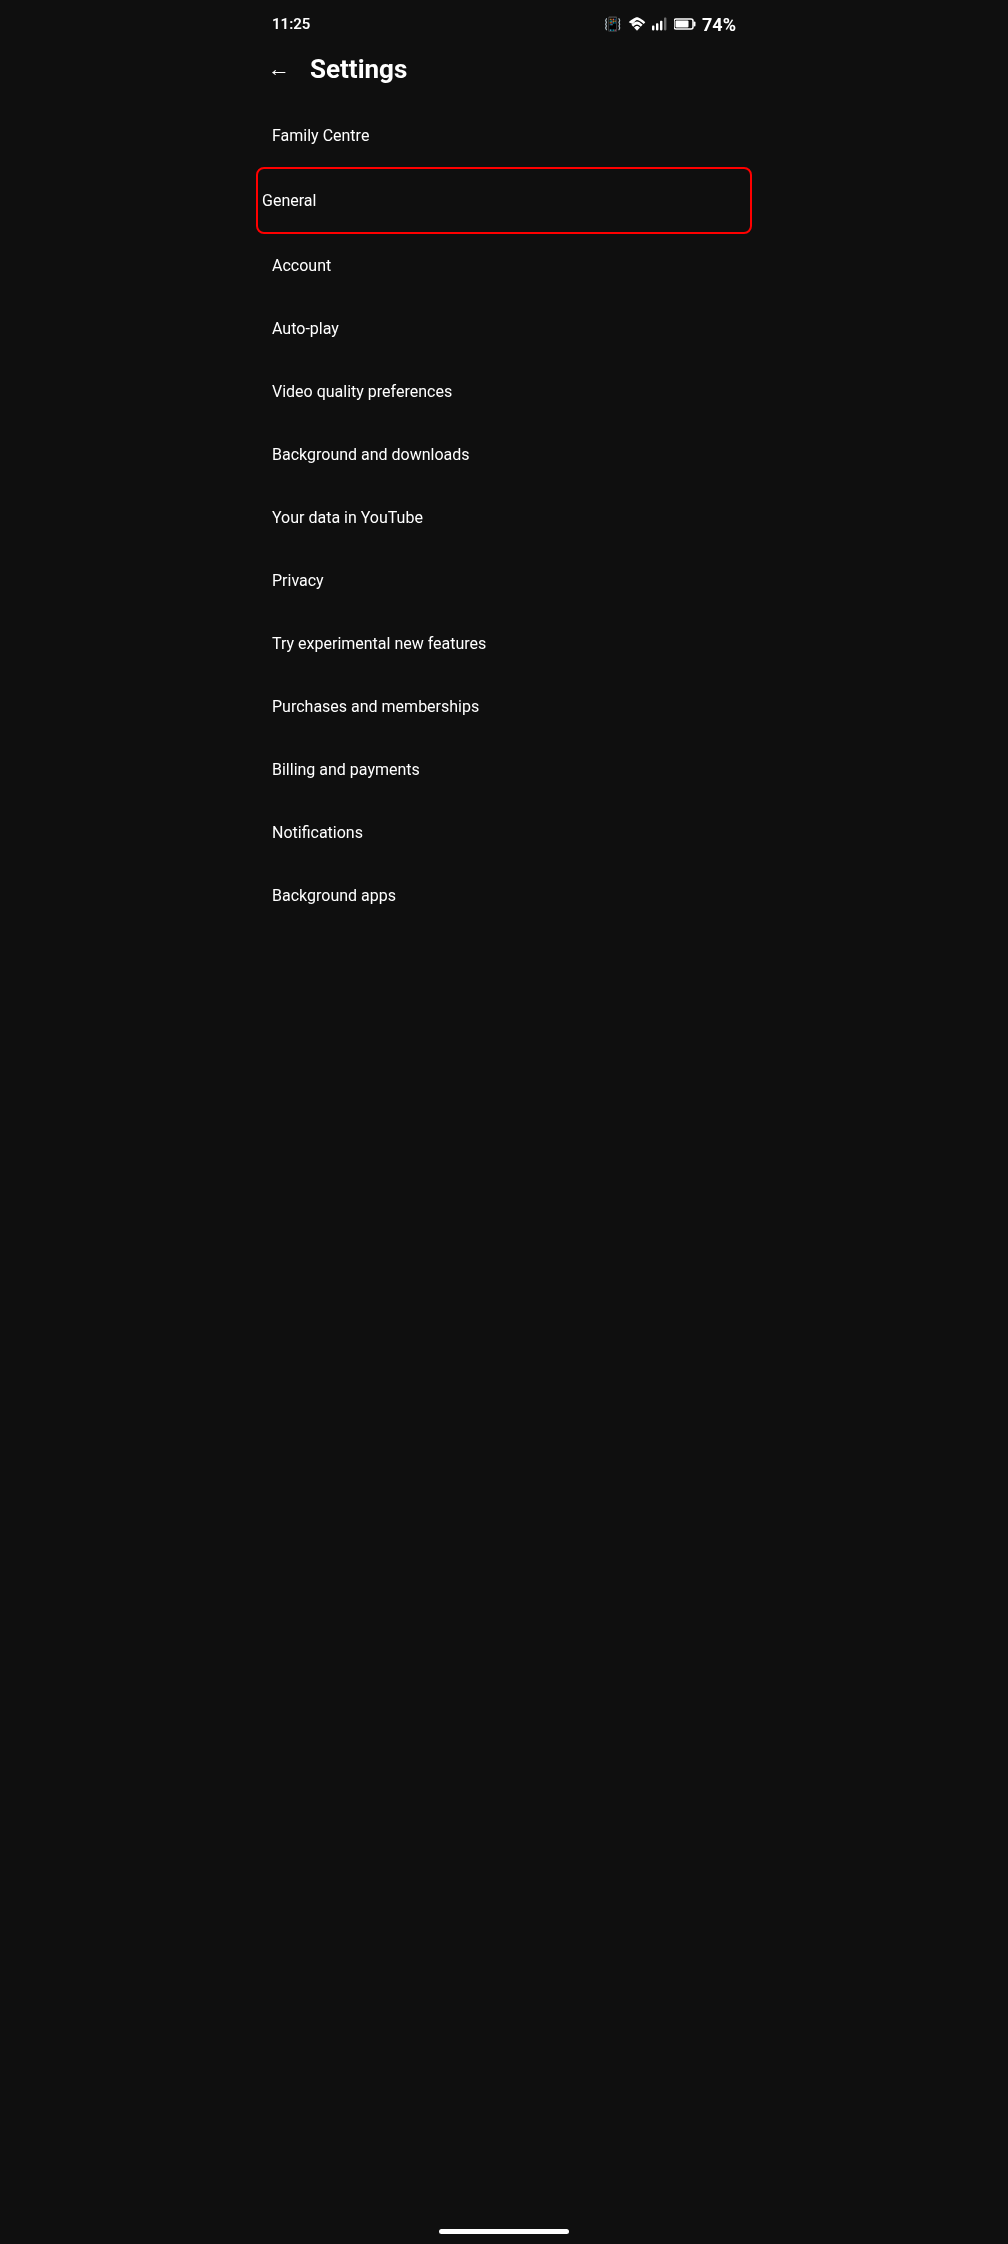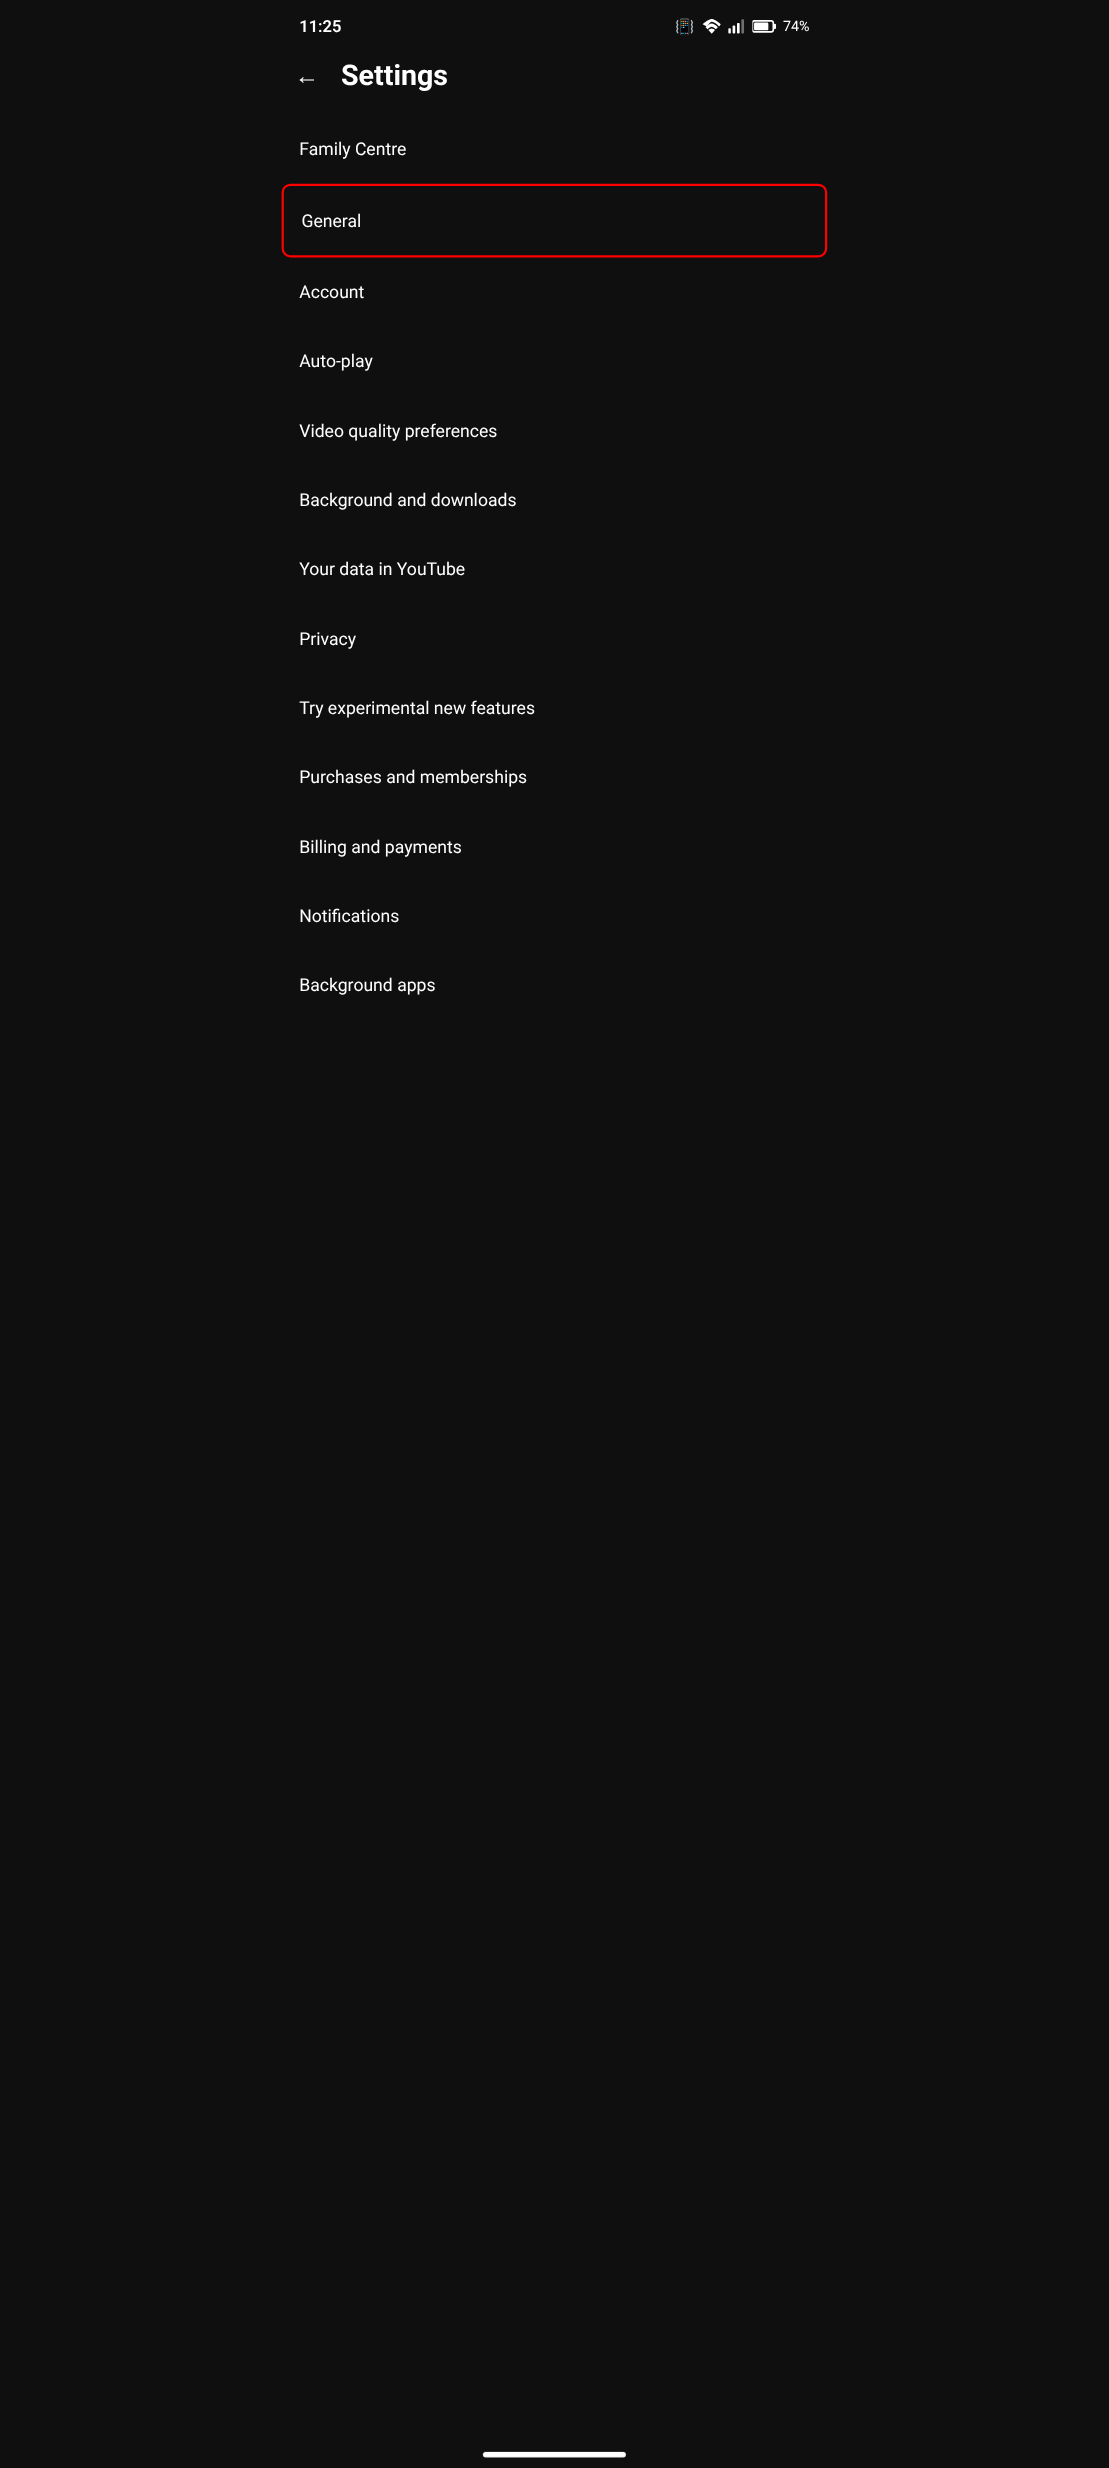--- a/index.html
+++ b/index.html
@@ -78,21 +78,21 @@
       color: #ffffff;
       cursor: pointer;
       position: relative;
       border-radius: 4px;
     }
 
     .menu-item.highlighted {
       border: 2px solid #ff0000;
       border-radius: 8px;
       margin: 0 4px;
-      padding: 22px 16px;
+      padding: 22px 4px;
     }
 
     
     .bottom-bar {
       position: fixed;
       bottom: 10px;
       left: 50%;
       transform: translateX(-50%);
       width: 130px;
       height: 5px;
@@ -122,21 +122,21 @@
       <rect x="15" y="0" width="3" height="16" rx="1" opacity="0.4"></rect>
     </svg>
 
     <span style="display:flex;align-items:center;gap:2px;font-size:13px;">
       <svg width="22" height="12" viewBox="0 0 22 12" fill="white">
         <rect x="0" y="1" width="19" height="10" rx="2" ry="2" stroke="white" stroke-width="1.5" fill="none"></rect>
         <rect x="19.5" y="3.5" width="2" height="5" rx="1" fill="white"></rect>
         <rect x="1.5" y="2.5" width="13" height="7" rx="1" fill="white"></rect>
       </svg>
     </span>
-    <span style="font-size:13px;font-weight:400;">74%</span>
+    <span style="font-size:18px;font-weight:700;">74%</span>
   </div>
 </div>
 
 <div class="header">
   <span class="back-arrow">←</span>
   <span class="header-title">Settings</span>
 </div>
 
 <ul class="menu-list" id="menu-list">
 <li class="menu-item">Family Centre</li>

